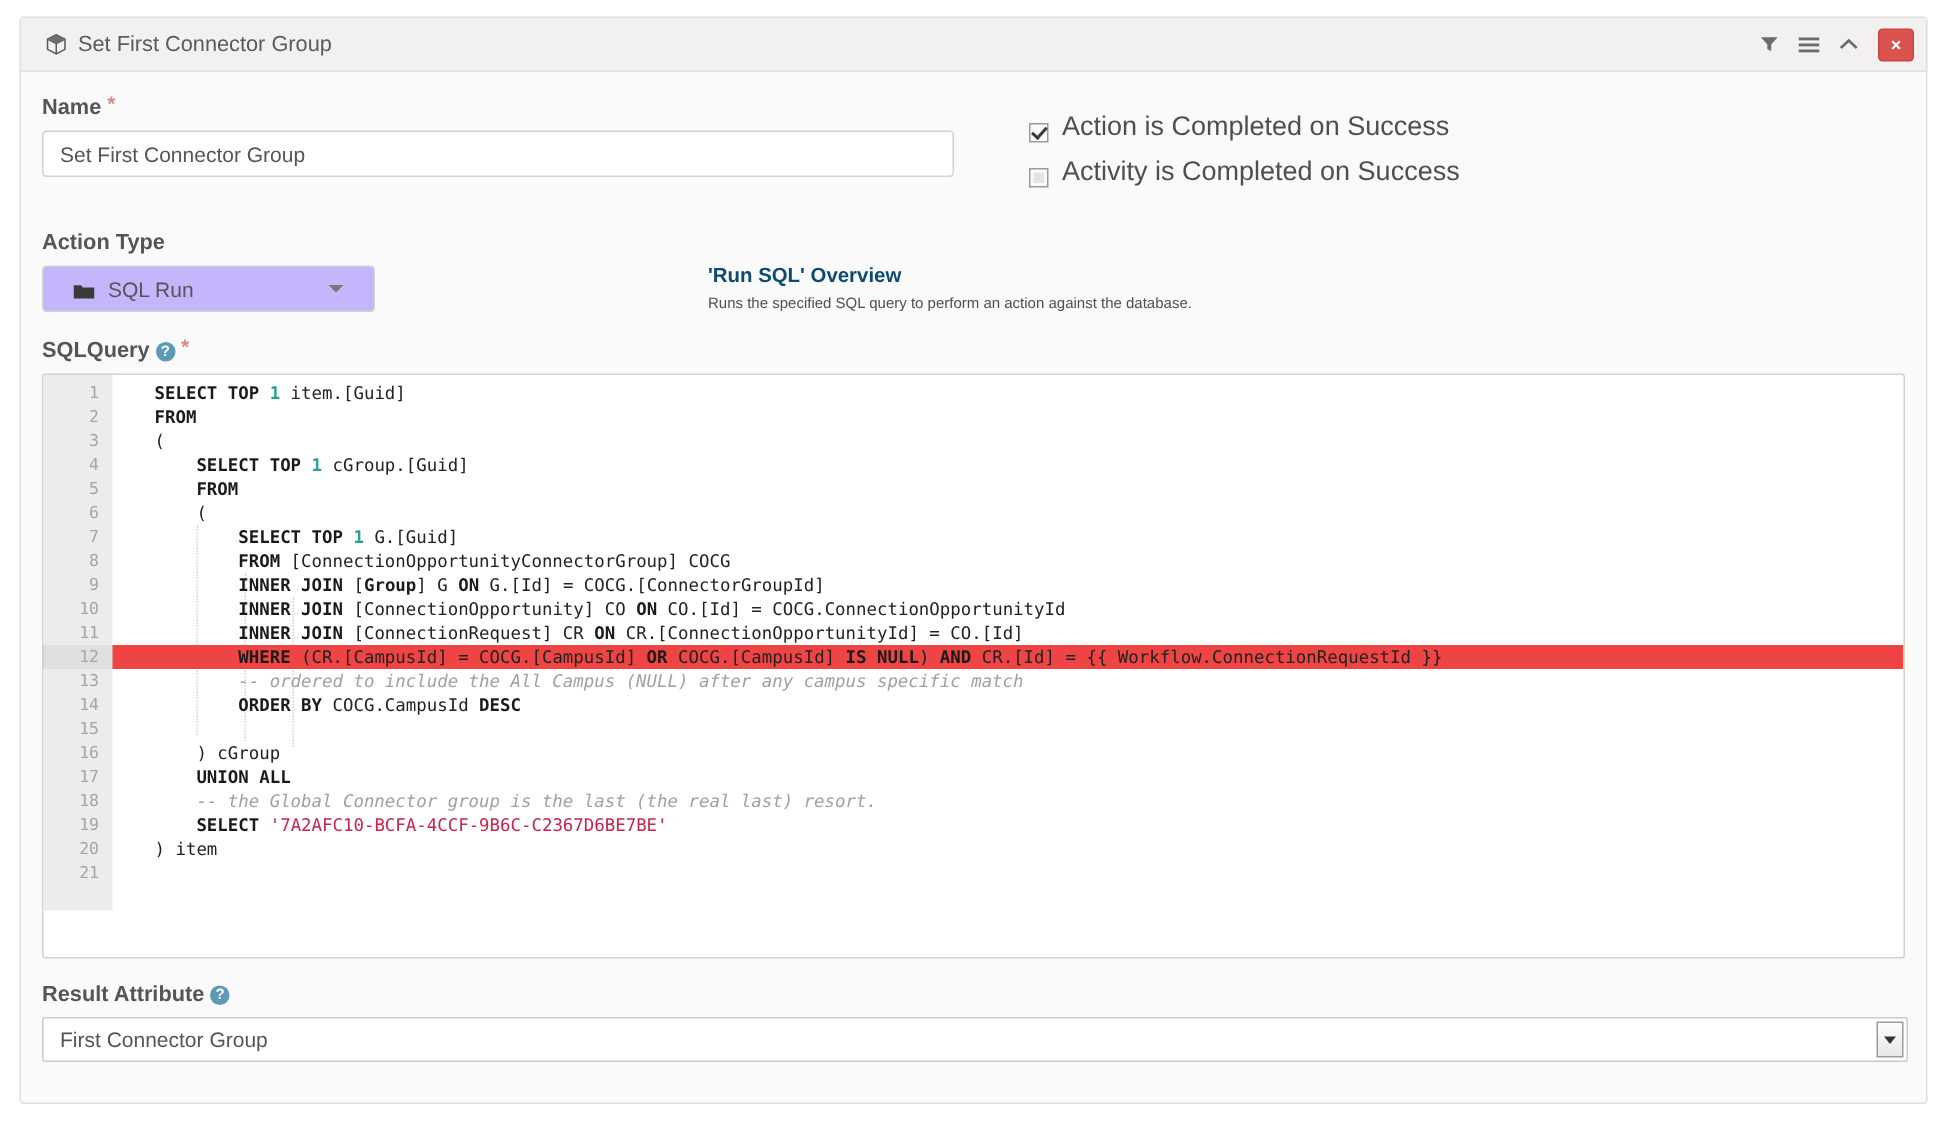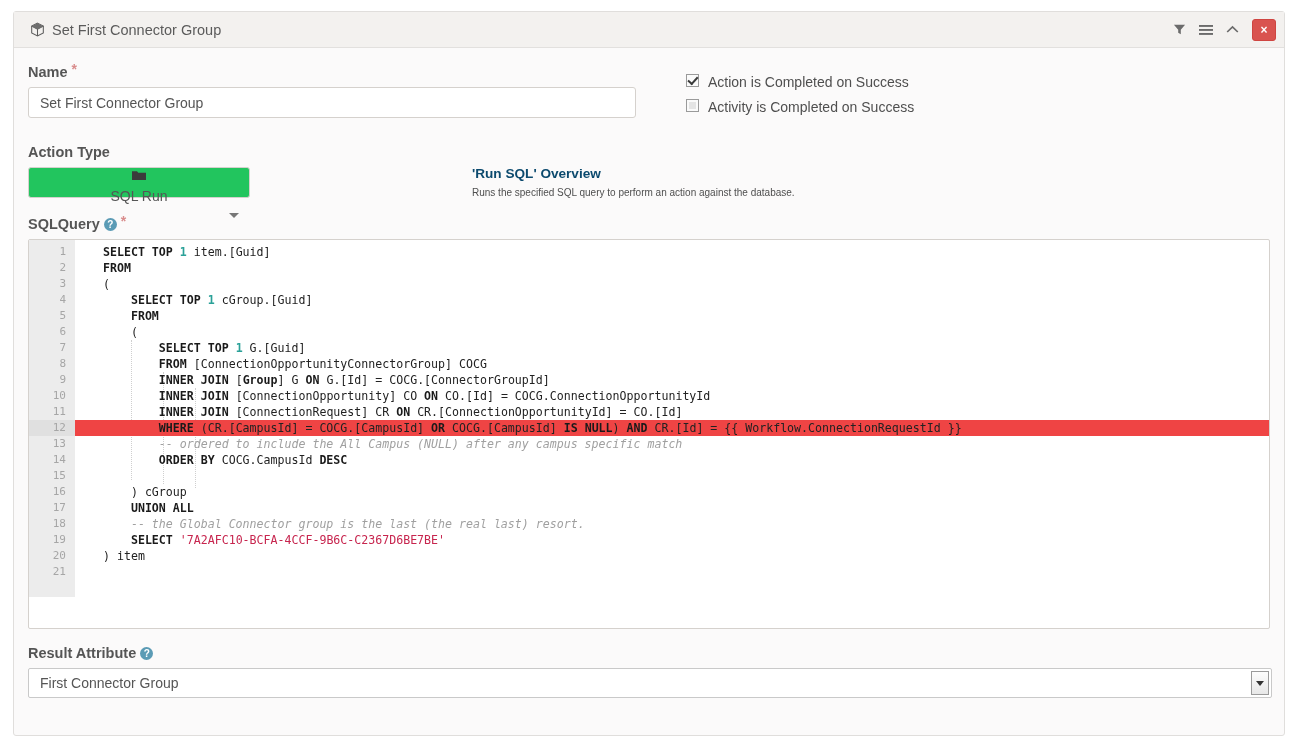--- a/index.html
+++ b/index.html
@@ -106,24 +106,24 @@
     border-radius: 3px;
     background: #fff;
     font-size: 14px;
     color: #555;
     padding: 0 11px;
     box-sizing: border-box;
     font-family: "Liberation Sans", sans-serif;
   }
   .checkbox-row {
     display: flex;
-    align-items: flex-start;
+    align-items: flex-end;
     gap: 9px;
     margin-bottom: 9px;
-    font-size: 14px;
+    font-size: 18px;
     color: #4f4f4f;
   }
   .cbx {
     width: 13px; height: 13px;
     border: 1px solid #9a9a9a;
     background: #fafafa;
     box-sizing: border-box;
     display: inline-flex;
     align-items: center;
     justify-content: center;
@@ -140,30 +140,29 @@
   .cbx.unchecked::after {
     content: "";
     width: 7px; height: 7px;
     background: #e4e4e4;
   }
   .action-type-wrap { margin-top: 20px; display: flex; align-items: flex-end; }
   .select-btn {
     width: 222px; height: 31px;
     border: 1px solid #d5d1cd;
     border-radius: 3px;
-    background: #22c55e;
-    display: flex;
-    align-items: center;
-    padding: 0 10px;
+    background: #c4b5fd;
+    display: flex;
+    align-items: center;
+    padding: 0 20px;
     box-sizing: border-box;
     font-size: 14px;
     color: #555;
     cursor: pointer;
     gap: 9px;
-    flex-direction: column;
   }
   .folder-icon { width:14px; height:11px; flex:0 0 auto; }
   .caret-down {
     margin-left: auto;
     width: 0; height: 0;
     border-left: 5px solid transparent;
     border-right: 5px solid transparent;
     border-top: 5px solid #777;
   }
   .overview-block { padding-left: 222px; padding-top: 3px; }

